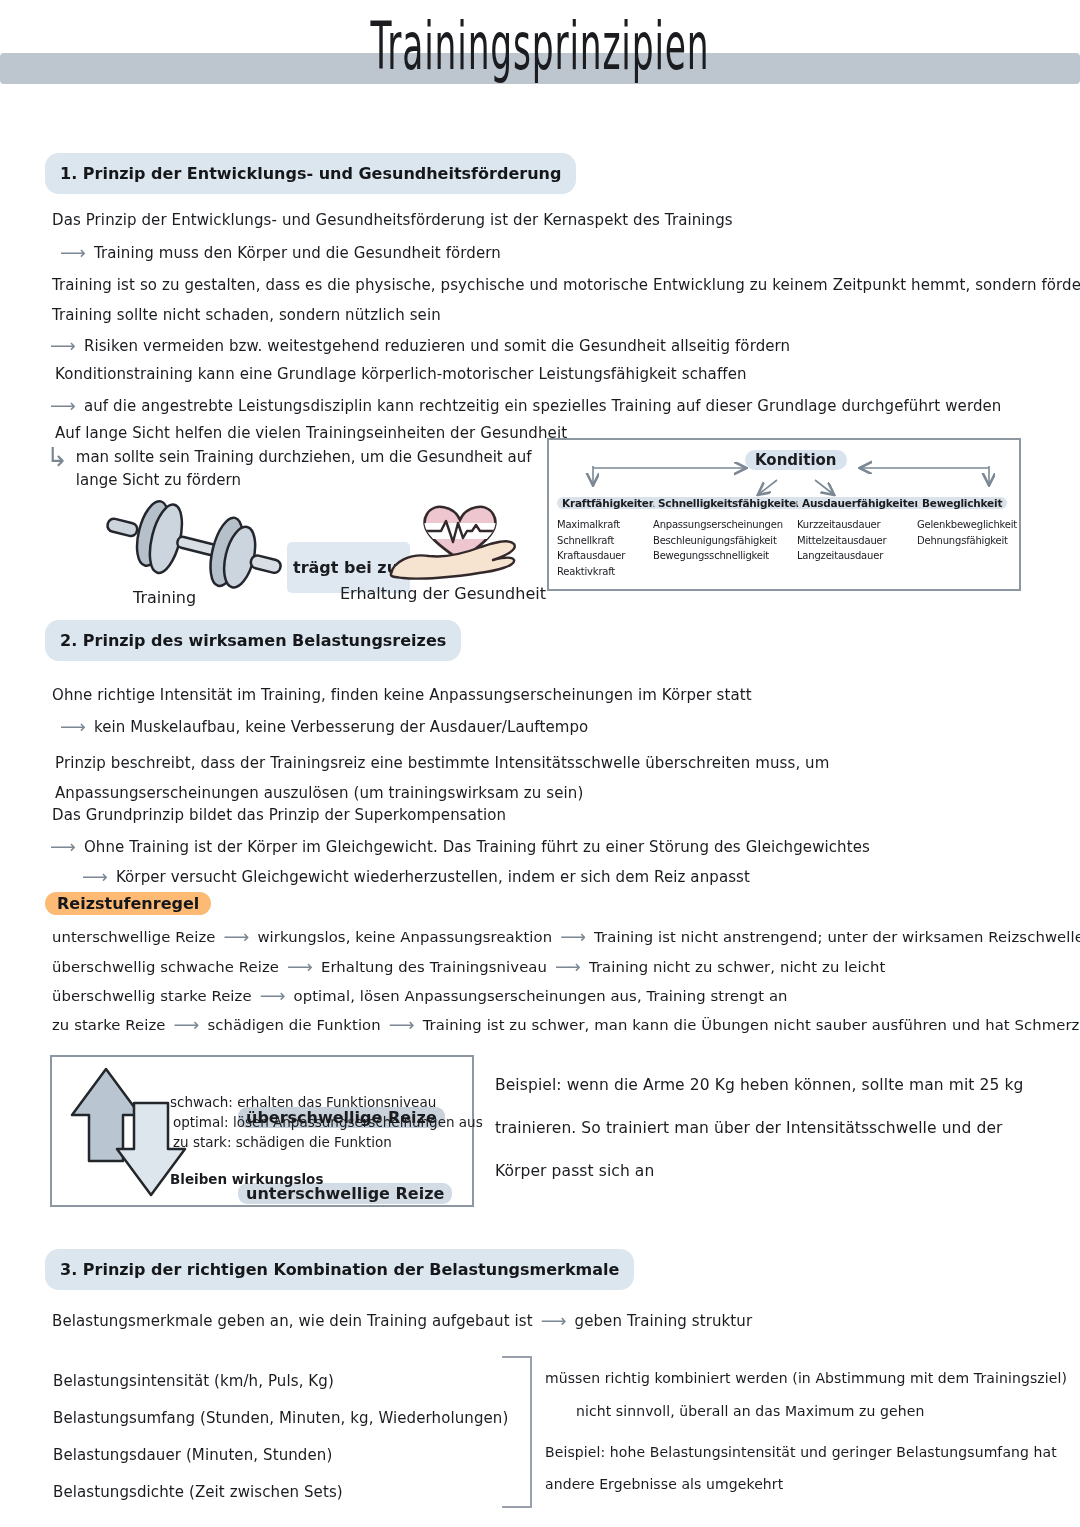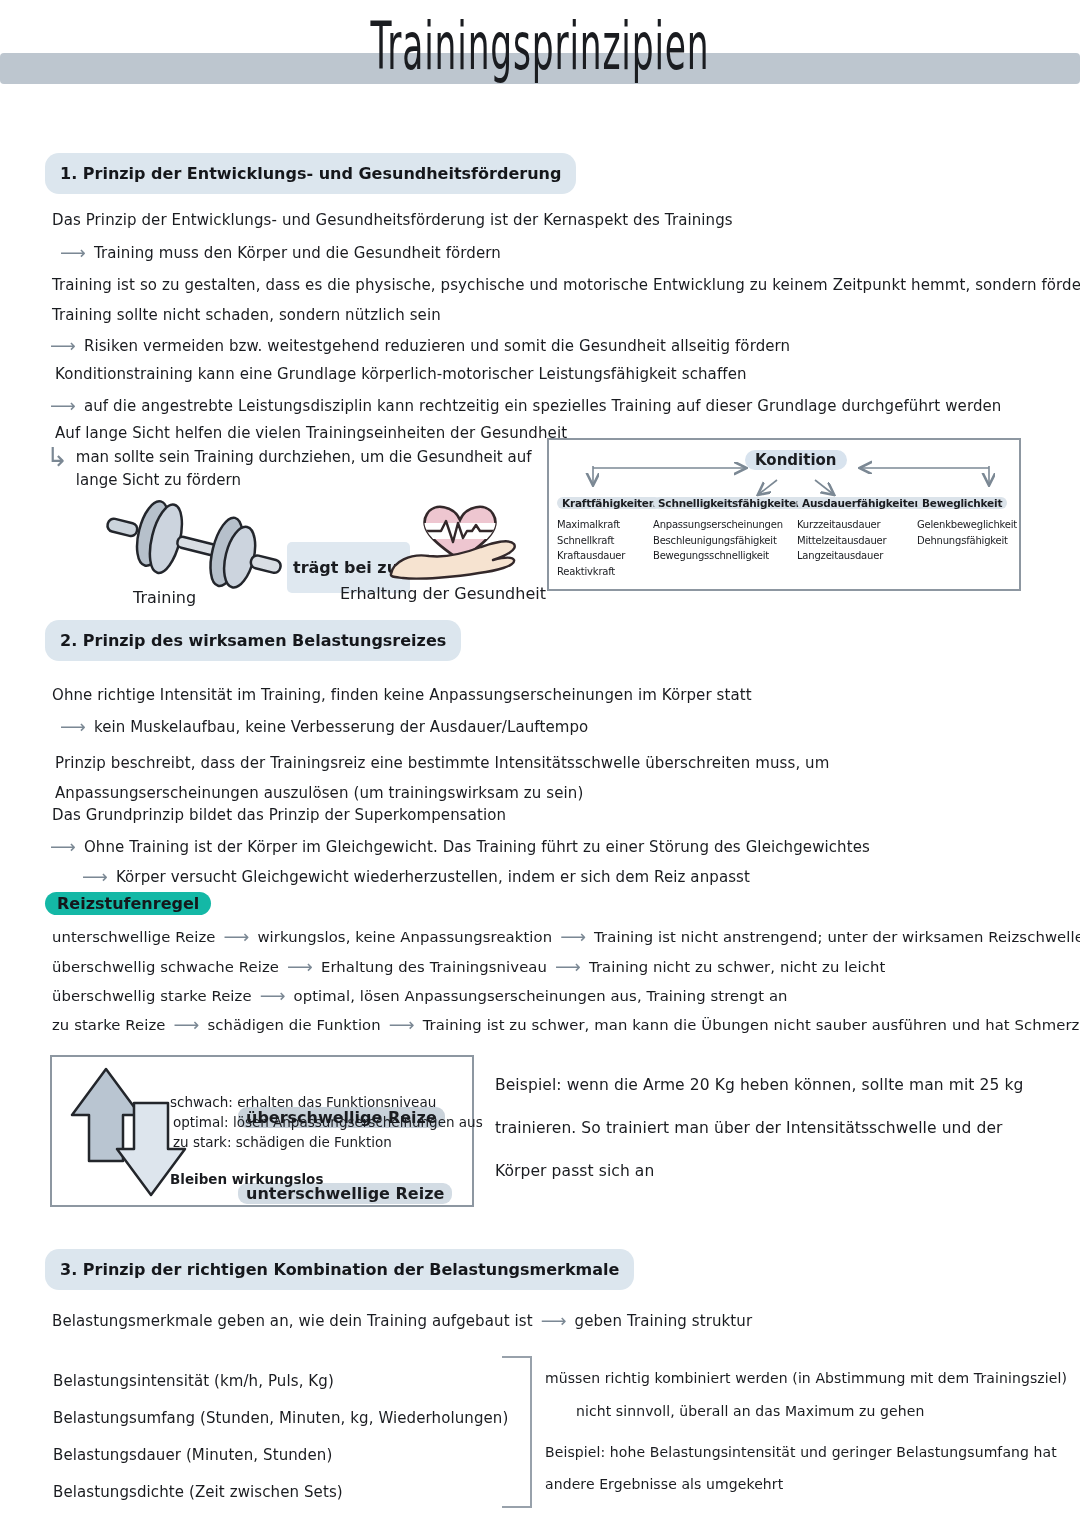--- a/index.html
+++ b/index.html
@@ -18,21 +18,21 @@
   .title-band{position:absolute;left:0;top:53px;width:1080px;height:31px;background:#bdc6cf;border-radius:4px;}
   .page-title{
     position:absolute;left:0;top:14px;width:1080px;text-align:center;
     font-size:42px;font-weight:400;letter-spacing:1px;
     transform:scale(.82,1.55);transform-origin:50% 20%;
   }
   .bubble{
     position:absolute;display:inline-block;background:#dce6ee;border-radius:14px;
     padding:11px 15px;font-weight:700;font-size:16px;white-space:nowrap;color:#15171b;
   }
-  .bubble.gray{background:#14b8a6;}
+  .bubble.gray{background:#fdba74;}
   .sketchbox{position:absolute;background:#fff;border:2px solid #8d97a1;}
   .hl{background:#dbe3ea;border-radius:6px;padding:0 5px;}
   .hl-blue{background:#d8e3ee;border-radius:10px;padding:1px 10px;}
   .kv-col{position:absolute;white-space:nowrap;}
   .kv-head{font-size:10.5px;font-weight:700;letter-spacing:-.2px;}
   .kv-item{font-size:10px;letter-spacing:-.2px;line-height:15.5px;font-weight:400;}
   .reizbox-pill{position:absolute;background:#c9d2da;border-radius:9px;padding:1px 8px;font-size:16px;font-weight:700;white-space:nowrap;margin-top:40px;}
   .reizbox-line{position:absolute;font-size:13.5px;white-space:nowrap;font-weight:400;}
   .bracket{position:absolute;border:2px solid #98a1ab;border-left:none;}
   .caption{position:absolute;font-size:16px;white-space:nowrap;}

